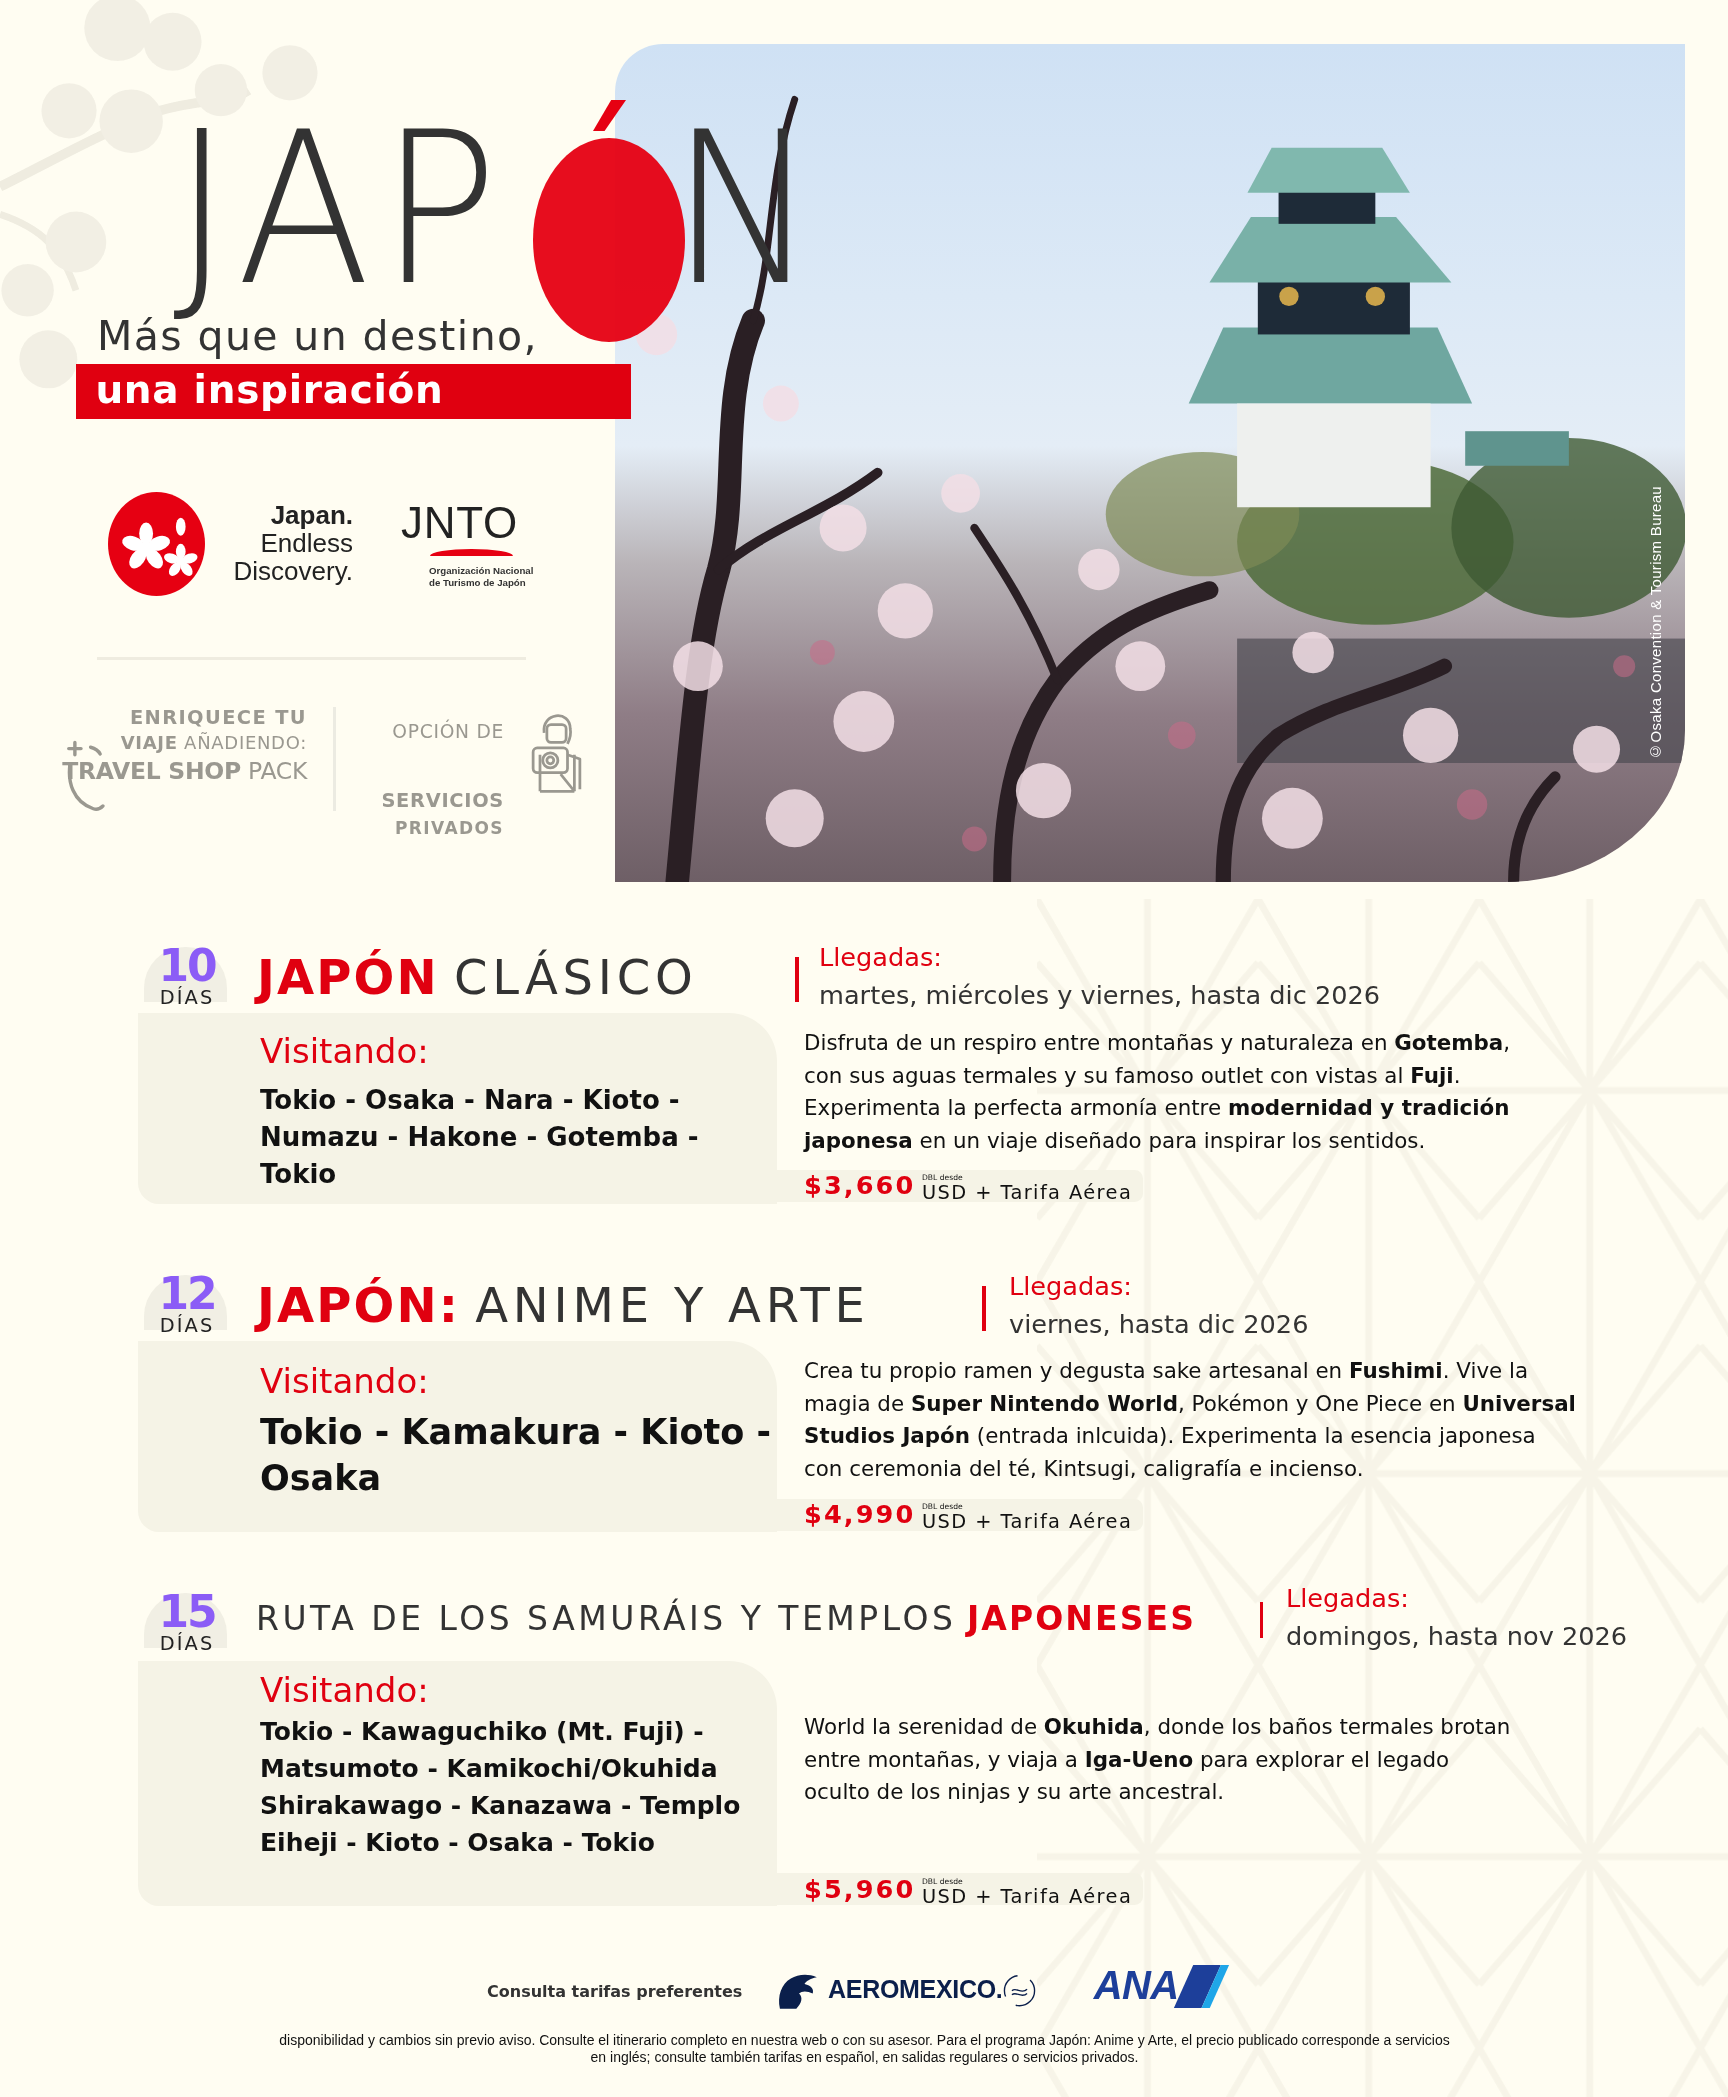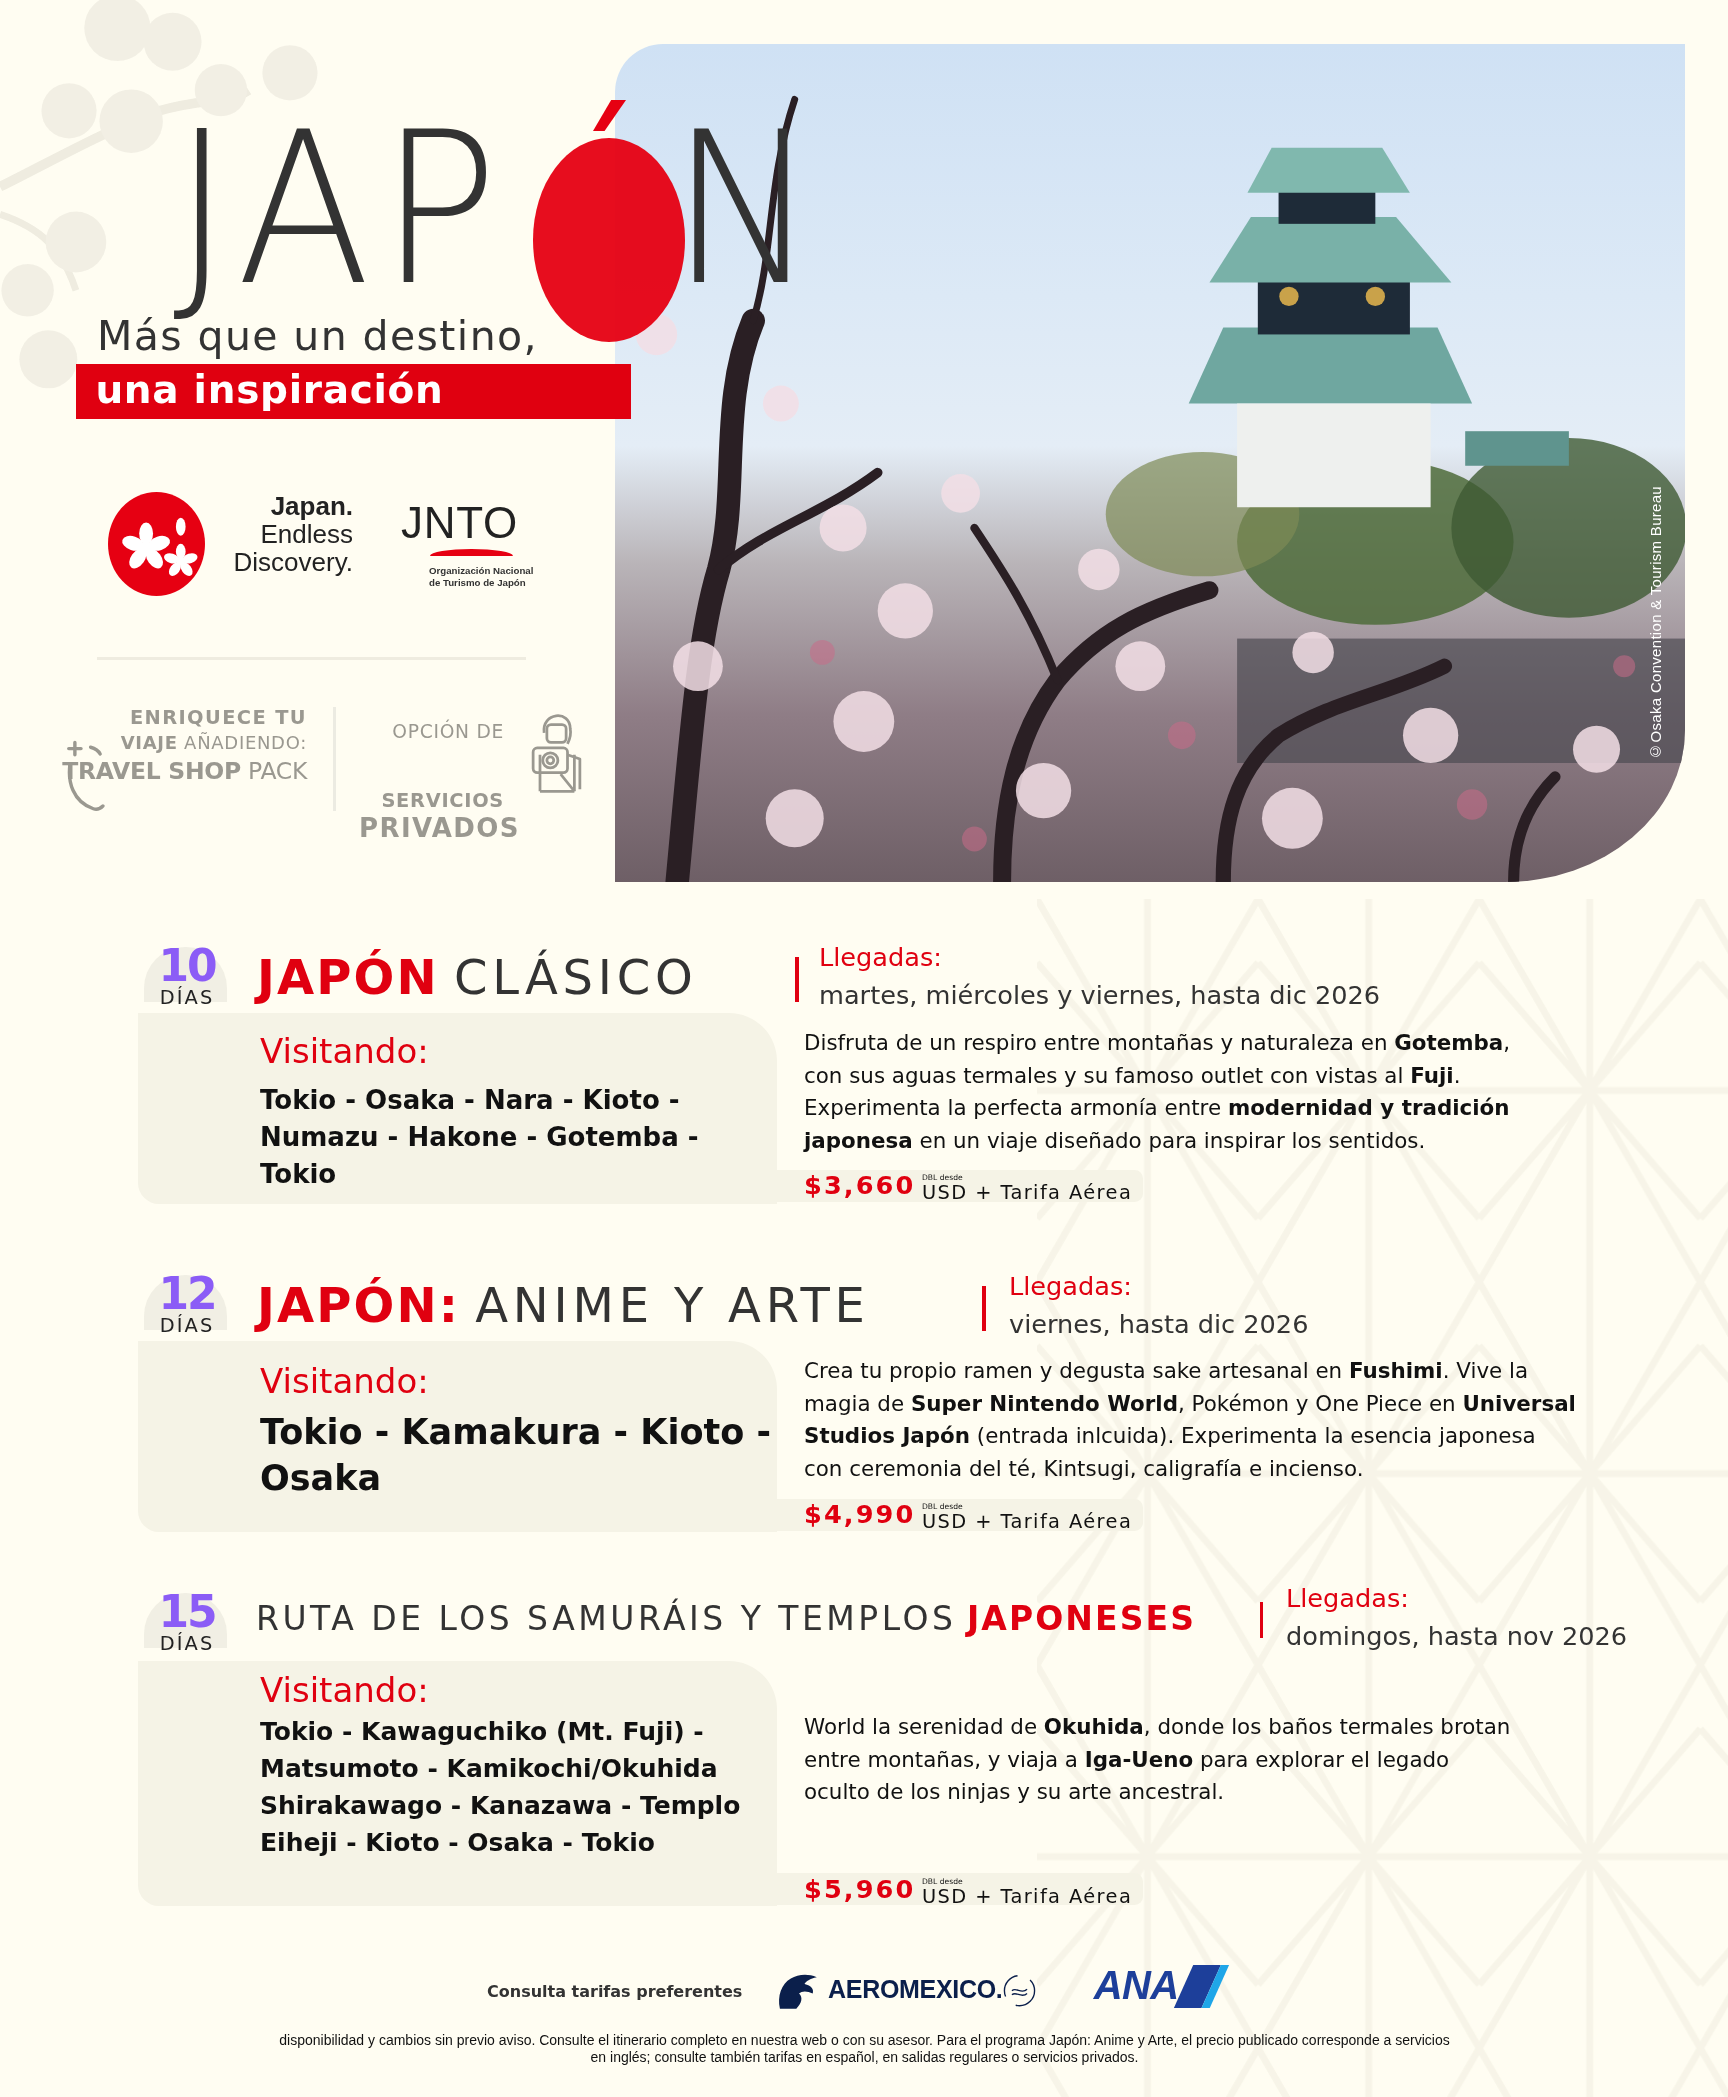--- a/index.html
+++ b/index.html
@@ -59,41 +59,41 @@
     background: #e00010;
   }
   .red-bar span {
     position: absolute; left: 19.4px; top: 2.8px;
     font-family: "DejaVu Sans", sans-serif; font-weight: bold; font-size: 39px; color: #fff; letter-spacing: 0.7px;
   }
 
   
   .jed-logo { position: absolute; left: 97px; top: 492px; width: 256px; height: 104px; }
   .jed-circle { position: absolute; left: 11px; top: 0; width: 97px; height: 104px; border-radius: 50%; background: #e60012; }
-  .jed-text { position: absolute; right: 0; top: 0; text-align: right; font-family: "Liberation Sans", sans-serif; color: #222; line-height: 28px; font-size: 26px; }
+  .jed-text { position: absolute; right: 0; top: 9px; text-align: right; font-family: "Liberation Sans", sans-serif; color: #222; line-height: 28px; font-size: 26px; }
   .jed-text b { font-weight: bold; }
   .jnto { position: absolute; left: 401px; top: 501px; width: 131px; height: 90px; }
   .jnto-word { font-family: "Liberation Sans", sans-serif; font-size: 44px; color: #222; letter-spacing: 0.7px; line-height: 44px; }
   .jnto-bar { position: absolute; left: 29px; top: 48px; width: 83px; height: 7px; background: #e60012; border-radius: 50% 50% 0 0 / 100% 100% 0 0; }
   .jnto-sub { position: absolute; left: 28px; top: 64px; font-family: "Liberation Sans", sans-serif; font-size: 9.7px; line-height: 11.8px; color: #333; font-weight: bold; white-space: nowrap; }
 
   .divider { position: absolute; left: 97px; top: 657px; width: 429px; height: 2.8px; background: #efece0; }
 
   
   .promo-text { position: absolute; font-family: "DejaVu Sans", sans-serif; color: #9a9890; text-align: right; }
   .promo1 { left: 62px; top: 705px; width: 245px; }
   .promo1 .l1 { font-size: 19.4px; font-weight: bold; letter-spacing: 1.4px; line-height: 25px; }
   .promo1 .l2 { font-size: 18px; letter-spacing: 0.7px; line-height: 25px; }
   .promo1 .l3 { font-size: 23.5px; line-height: 32px; letter-spacing: -0.3px; }
   .promo1 b, .promo2 b { font-weight: bold; }
   .vsep { position: absolute; left: 333px; top: 707px; width: 2.8px; height: 104px; background: #ecebe2; }
   .promo2 { left: 359px; top: 719px; width: 145px; }
   .promo2 .l1 { font-size: 18.7px; line-height: 25px; letter-spacing: 0.7px; }
   .promo2 .l2 { font-size: 19.4px; font-weight: bold; line-height: 25px; letter-spacing: 0.7px; margin-top: 44px; }
-  .promo2 .l3 { font-size: 26px; font-weight: bold; line-height: 30px; letter-spacing: 1.4px; }
+  .promo2 .l3 { font-size: 17px; font-weight: bold; line-height: 30px; letter-spacing: 1.4px; }
   .plus-arc { position: absolute; left: 66px; top: 740px; width: 41px; height: 76px; }
   .photographer { position: absolute; left: 529px; top: 705px; width: 55px; height: 90px; }
   .card-tab {
     position: absolute; left: 144px; width: 83px; height: 55px;
     background: #efede2; border-radius: 41px 41px 0 0; opacity: 0.9;
   }
   .card-panel {
     position: absolute; left: 138px; width: 639px; background: #f5f3e6;
     border-radius: 0 48px 0 21px;
   }

